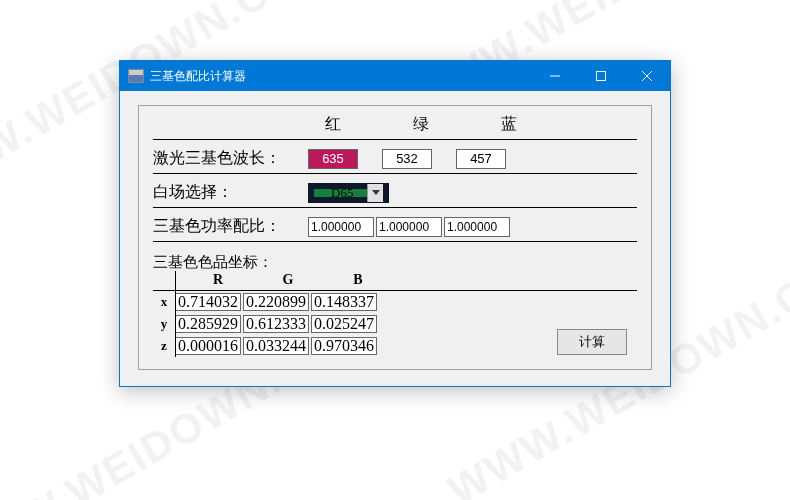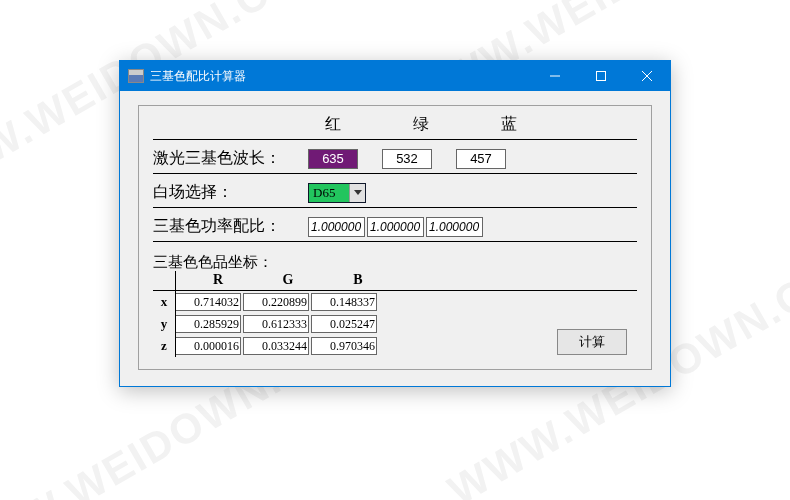--- a/index.html
+++ b/index.html
@@ -90,52 +90,52 @@
   .row-label { width: 155px; }
   .wl-input {
     width: 50px;
     height: 20px;
     border: 1px solid #666;
     background: #fff;
     font-size: 13px;
     text-align: center;
     margin-right: 24px;
   }
-  .wl-input.sel { background: #701a75; color: #fff; }
+  .wl-input.sel { background: #be185d; color: #fff; }
   .select-wrap {
     display: inline-flex;
     align-items: center;
-    border: 1px solid #0f172a;
-    background: #22c55e;
+    border: 6px solid #0f172a;
+    background: #15803d;
     height: 20px;
+    padding-left: 13px;
   }
   .select-text {
     width: 40px;
     padding: 0 4px;
     font-size: 13px;
   }
   .select-arrow {
     width: 16px;
     height: 18px;
     background: #e1e1e1;
     border-left: 1px solid #999;
     display: flex;
     align-items: center;
     justify-content: center;
   }
   .ratio-input {
-    width: 57px;
+    width: 66px;
     height: 20px;
     border: 1px solid #666;
     background: #fff;
     font-size: 12px;
     text-align: left;
     padding: 0 2px;
     margin-right: 2px;
-    font-style: italic;
   }
   .coord-section {
     margin-top: 11px;
     font-family: SimSun, serif;
   }
   .coord-title { font-size: 15px; }
   .coord-headers {
     display: flex;
     margin-left: 30px;
     font-size: 14px;
@@ -163,22 +163,22 @@
     width: 22px;
     text-align: center;
     font-size: 13px;
     font-weight: bold;
   }
   .coord-cell {
     width: 66px;
     height: 18px;
     border: 1px solid #666;
     background: #fff;
-    font-size: 12px;
-    padding: 0 18px;
+    font-size: 16px;
+    padding: 0 2px;
     margin-right: 2px;
     line-height: 16px;
   }
   .bottom-row {
     display: flex;
     justify-content: flex-end;
     gap: 10px;
     margin-top: -28px;
     padding-right: 10px;
   }

